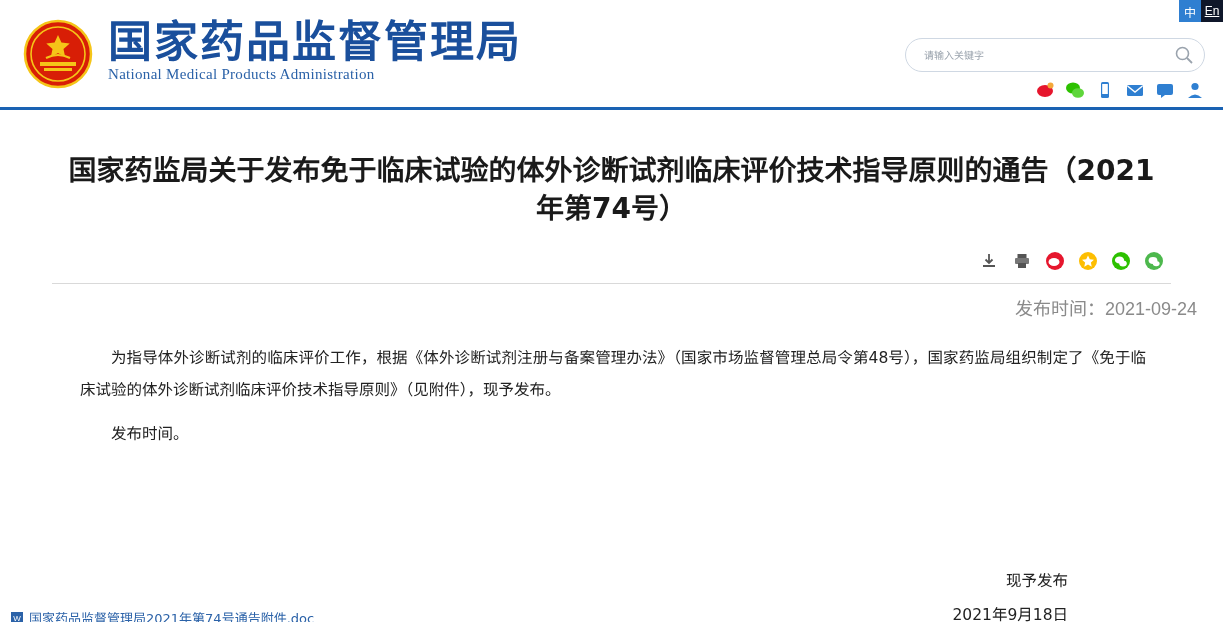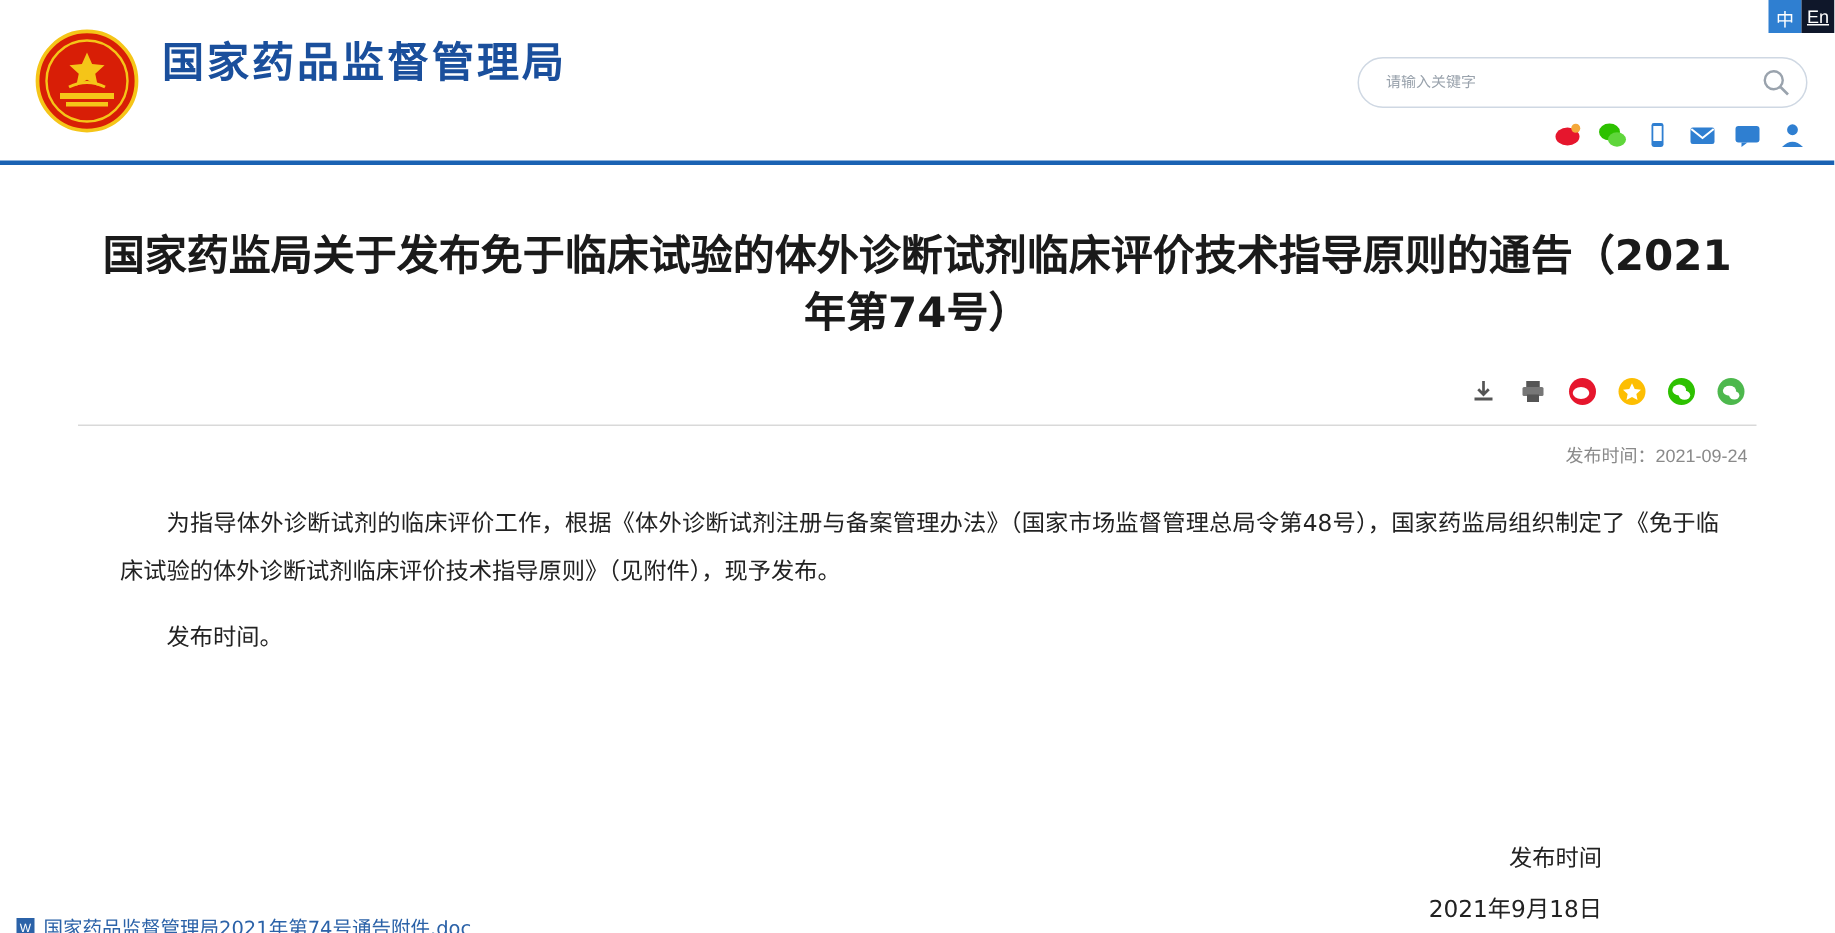--- a/index.html
+++ b/index.html
@@ -38,21 +38,21 @@
   .emblem {
     position: absolute;
     left: 22px; top: 18px;
     width: 72px; height: 72px;
   }
   .title-block {
     position: absolute;
     left: 108px; top: 22px;
   }
   .title-cn {
-    font-size: 28px;
+    font-size: 44px;
     font-weight: bold;
     color: #1a4f9c;
     letter-spacing: 2px;
     line-height: 40px;
     font-family: "DejaVu Sans", "Liberation Sans", sans-serif;
   }
   .title-en {
     font-size: 15px;
     color: #2b62a8;
     letter-spacing: 0.3px;
@@ -128,23 +128,23 @@
     align-items: flex-start;
     gap: 11px;
     padding-right: 6px;
   }
   .tool-ico {
     width: 22px; height: 22px;
     display: flex; align-items: center; justify-content: center;
     cursor: pointer;
   }
   .pubdate {
-    margin: 10px 58px 0 0;
+    margin: 10px 26px 0 0;
     text-align: right;
-    font-size: 12px;
+    font-size: 18px;
     color: #8a8a8a;
     font-family: "Liberation Sans", sans-serif;
   }
 
   .body-text {
     margin: 22px 68px 0 68px;
     width: 1090px;
     font-size: 15.5px;
     line-height: 32px;
     color: #222222;
@@ -196,20 +196,21 @@
       <circle cx="36" cy="36" r="27" fill="#d81e06" stroke="#f5c518" stroke-width="1.6"></circle>
       <path d="M36 17 l3.4 7.6 8.3 .9 -6.2 5.6 1.7 8.2 -7.2-4.2 -7.2 4.2 1.7-8.2 -6.2-5.6 8.3-.9z" fill="#f5c518"></path>
       <rect x="18" y="44" width="36" height="4" fill="#f5c518"></rect>
       <rect x="22" y="50" width="28" height="3" fill="#f5c518"></rect>
       <path d="M24 40 q12 -6 24 0" stroke="#f5c518" stroke-width="2" fill="none"></path>
     </svg>
   </div>
 
   <div class="title-block">
     <div class="title-cn">国家药品监督管理局</div>
+    <div class="title-en">National Medical Products Administration</div>
   </div>
 
   <div class="search-wrap">
     <input class="search-input" type="text" placeholder="请输入关键字" style="">
     <button class="search-btn">
       <svg width="20" height="20" viewBox="0 0 20 20">
         <circle cx="8.5" cy="8.5" r="6" fill="none" stroke="#9aa3ad" stroke-width="1.6"></circle>
         <line x1="13" y1="13" x2="18" y2="18" stroke="#9aa3ad" stroke-width="1.8"></line>
       </svg>
     </button>
@@ -304,21 +305,21 @@
   <div class="pubdate">
     <span>发布时间：</span><span>2021-09-24</span>
   </div>
 
   <div class="body-text">
     <p>为指导体外诊断试剂的临床评价工作，根据《体外诊断试剂注册与备案管理办法》（国家市场监督管理总局令第48号），国家药监局组织制定了《免于临床试验的体外诊断试剂临床评价技术指导原则》（见附件），现予发布。</p>
     <p>发布时间。</p>
     <div class="gap"></div>
 
     <div class="signoff-wrap">
-      <div class="signoff">发布时间</div>
+      <div class="signoff">现予发布</div>
       <div class="signoff">2021年9月18日</div>
     </div>
   </div>
 
   <div class="attach-link">
     <span class="attach-ico">
       <svg width="14" height="14" viewBox="0 0 14 14">
           <rect x="1" y="1" width="12" height="12" fill="#2b62a8"></rect>
           <text x="7" y="10" font-size="8" fill="#fff" text-anchor="middle" font-family="Liberation Sans">W</text>
         </svg>

